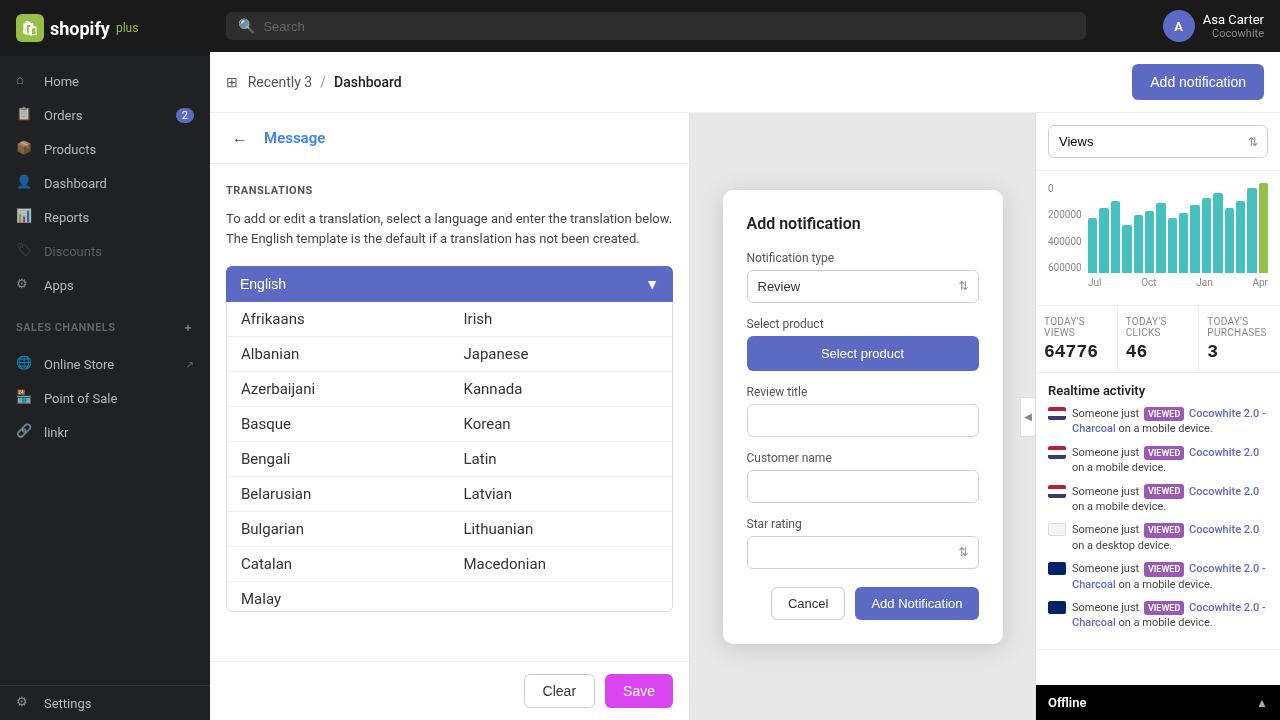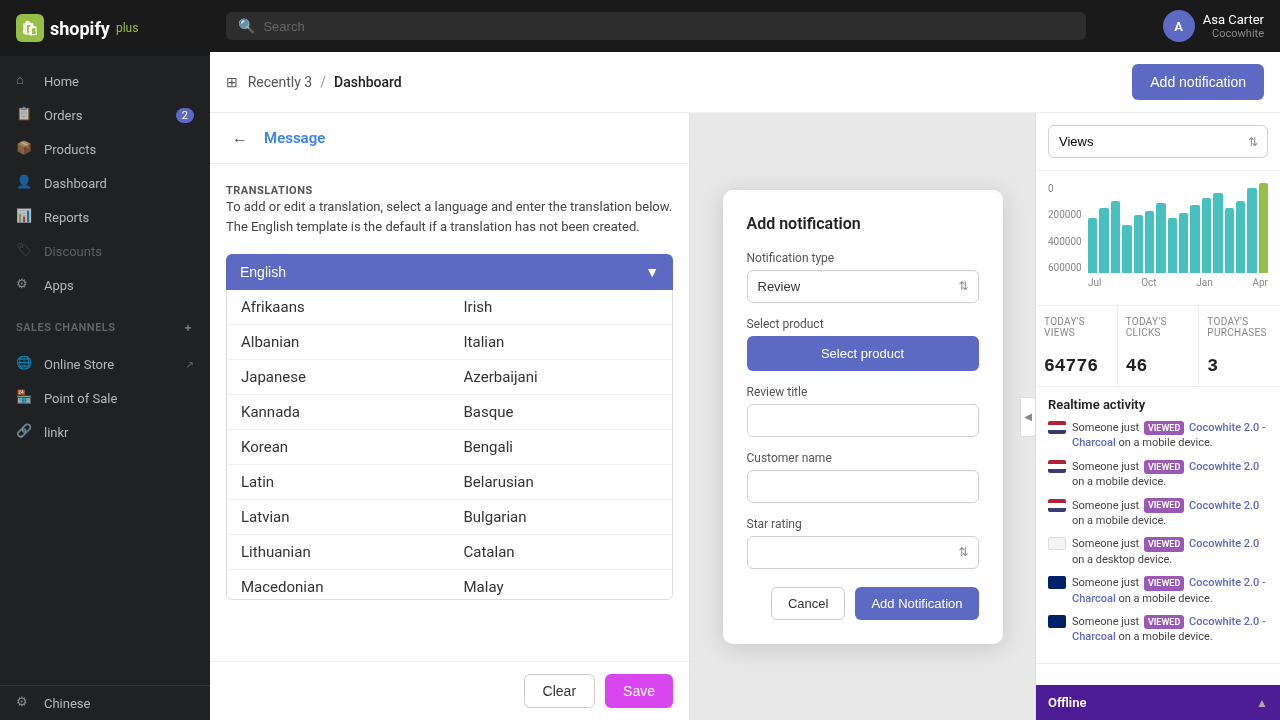--- a/index.html
+++ b/index.html
@@ -148,21 +148,21 @@
     .back-btn {
       background: none; border: none; cursor: pointer;
       color: #555; font-size: 16px; padding: 2px 6px;
     }
     .panel-title { font-size: 15px; font-weight: 600; color: #3b82f6; }
 
     .panel-body { flex: 1; overflow-y: auto; padding: 20px 16px; }
 
     .section-label {
       font-size: 11px; font-weight: 700; letter-spacing: 0.5px;
-      text-transform: uppercase; color: #555; 
+      text-transform: uppercase; color: #555; margin-bottom: 12px;
     }
 
     .translation-desc { font-size: 13px; color: #444; line-height: 1.5; margin-bottom: 18px; }
 
     .lang-dropdown-container { position: relative; margin-bottom: 0; }
     .lang-dropdown-btn {
       width: 100%;
       background: #5c6ac4;
       color: #fff;
       border: none;
@@ -386,21 +386,21 @@
     .stats-row {
       display: flex;
       border-bottom: 1px solid #eee;
     }
     .stat-item {
       flex: 1;
       padding: 10px 8px;
       border-right: 1px solid #eee;
     }
     .stat-item:last-child { border-right: none; }
-    .stat-label { font-size: 10px; color: #888; text-transform: uppercase; letter-spacing: 0.3px; margin-bottom: 18px; }
+    .stat-label { font-size: 10px; color: #888; text-transform: uppercase; letter-spacing: 0.3px; margin-bottom: 4px; }
     .stat-value { font-size: 18px; font-weight: 700; color: #202223; font-family: Liberation Mono, monospace; }
 
     
     .realtime-section { padding: 10px 12px; border-bottom: 1px solid #eee; }
     .realtime-title { font-size: 13px; font-weight: 600; color: #202223; margin-bottom: 8px; }
     .activity-item {
       display: flex; gap: 6px; align-items: flex-start;
       margin-bottom: 8px; font-size: 11px; color: #444; line-height: 1.4;
     }
     .flag { width: 18px; height: 13px; border-radius: 2px; flex-shrink: 0; margin-top: 1px; }
@@ -410,21 +410,21 @@
     .viewed-badge {
       background: #9b59b6; color: #fff;
       font-size: 9px; padding: 1px 4px; border-radius: 3px;
       font-weight: 600; display: inline-block; vertical-align: middle;
       margin: 0 2px;
     }
     .activity-link { color: #5c6ac4; font-weight: 500; }
 
     
     .offline-banner {
-      background: #4c1d95;
+      background: #000000;
       color: #fff;
       padding: 10px 12px;
       display: flex; align-items: center; justify-content: space-between;
       margin-top: auto;
     }
     .offline-title { font-size: 13px; font-weight: 600; }
     .offline-chevron { color: #aaa; font-size: 12px; cursor: pointer; }
 
     
     #content-wrapper {
@@ -499,21 +499,21 @@
     </div>
     <div class="nav-item">
       <span class="nav-icon">🔗</span>
       <span>linkr</span>
     </div>
   </div>
 
   <div class="settings-item">
     <div class="nav-item">
       <span class="nav-icon">⚙</span>
-      <span>Chinese</span>
+      <span>Settings</span>
     </div>
   </div>
 </nav>
 
 <div id="main">
 
   <div id="topbar">
     <div class="search-box">
       <span class="search-icon">🔍</span>
       <input type="text" placeholder="Search" style="">
@@ -554,21 +554,20 @@
           <div class="lang-dropdown-container">
             <button class="lang-dropdown-btn">
               <span>English</span>
               <span>▼</span>
             </button>
             <div class="lang-list">
               <div class="lang-grid">
                 <div class="lang-item">Afrikaans</div>
                 <div class="lang-item">Irish</div>
                 <div class="lang-item">Albanian</div>
-                <div class="lang-item">Italian</div>
                 <div class="lang-item">Japanese</div>
                 <div class="lang-item">Azerbaijani</div>
                 <div class="lang-item">Kannada</div>
                 <div class="lang-item">Basque</div>
                 <div class="lang-item">Korean</div>
                 <div class="lang-item">Bengali</div>
                 <div class="lang-item">Latin</div>
                 <div class="lang-item">Belarusian</div>
                 <div class="lang-item">Latvian</div>
                 <div class="lang-item">Bulgarian</div>

